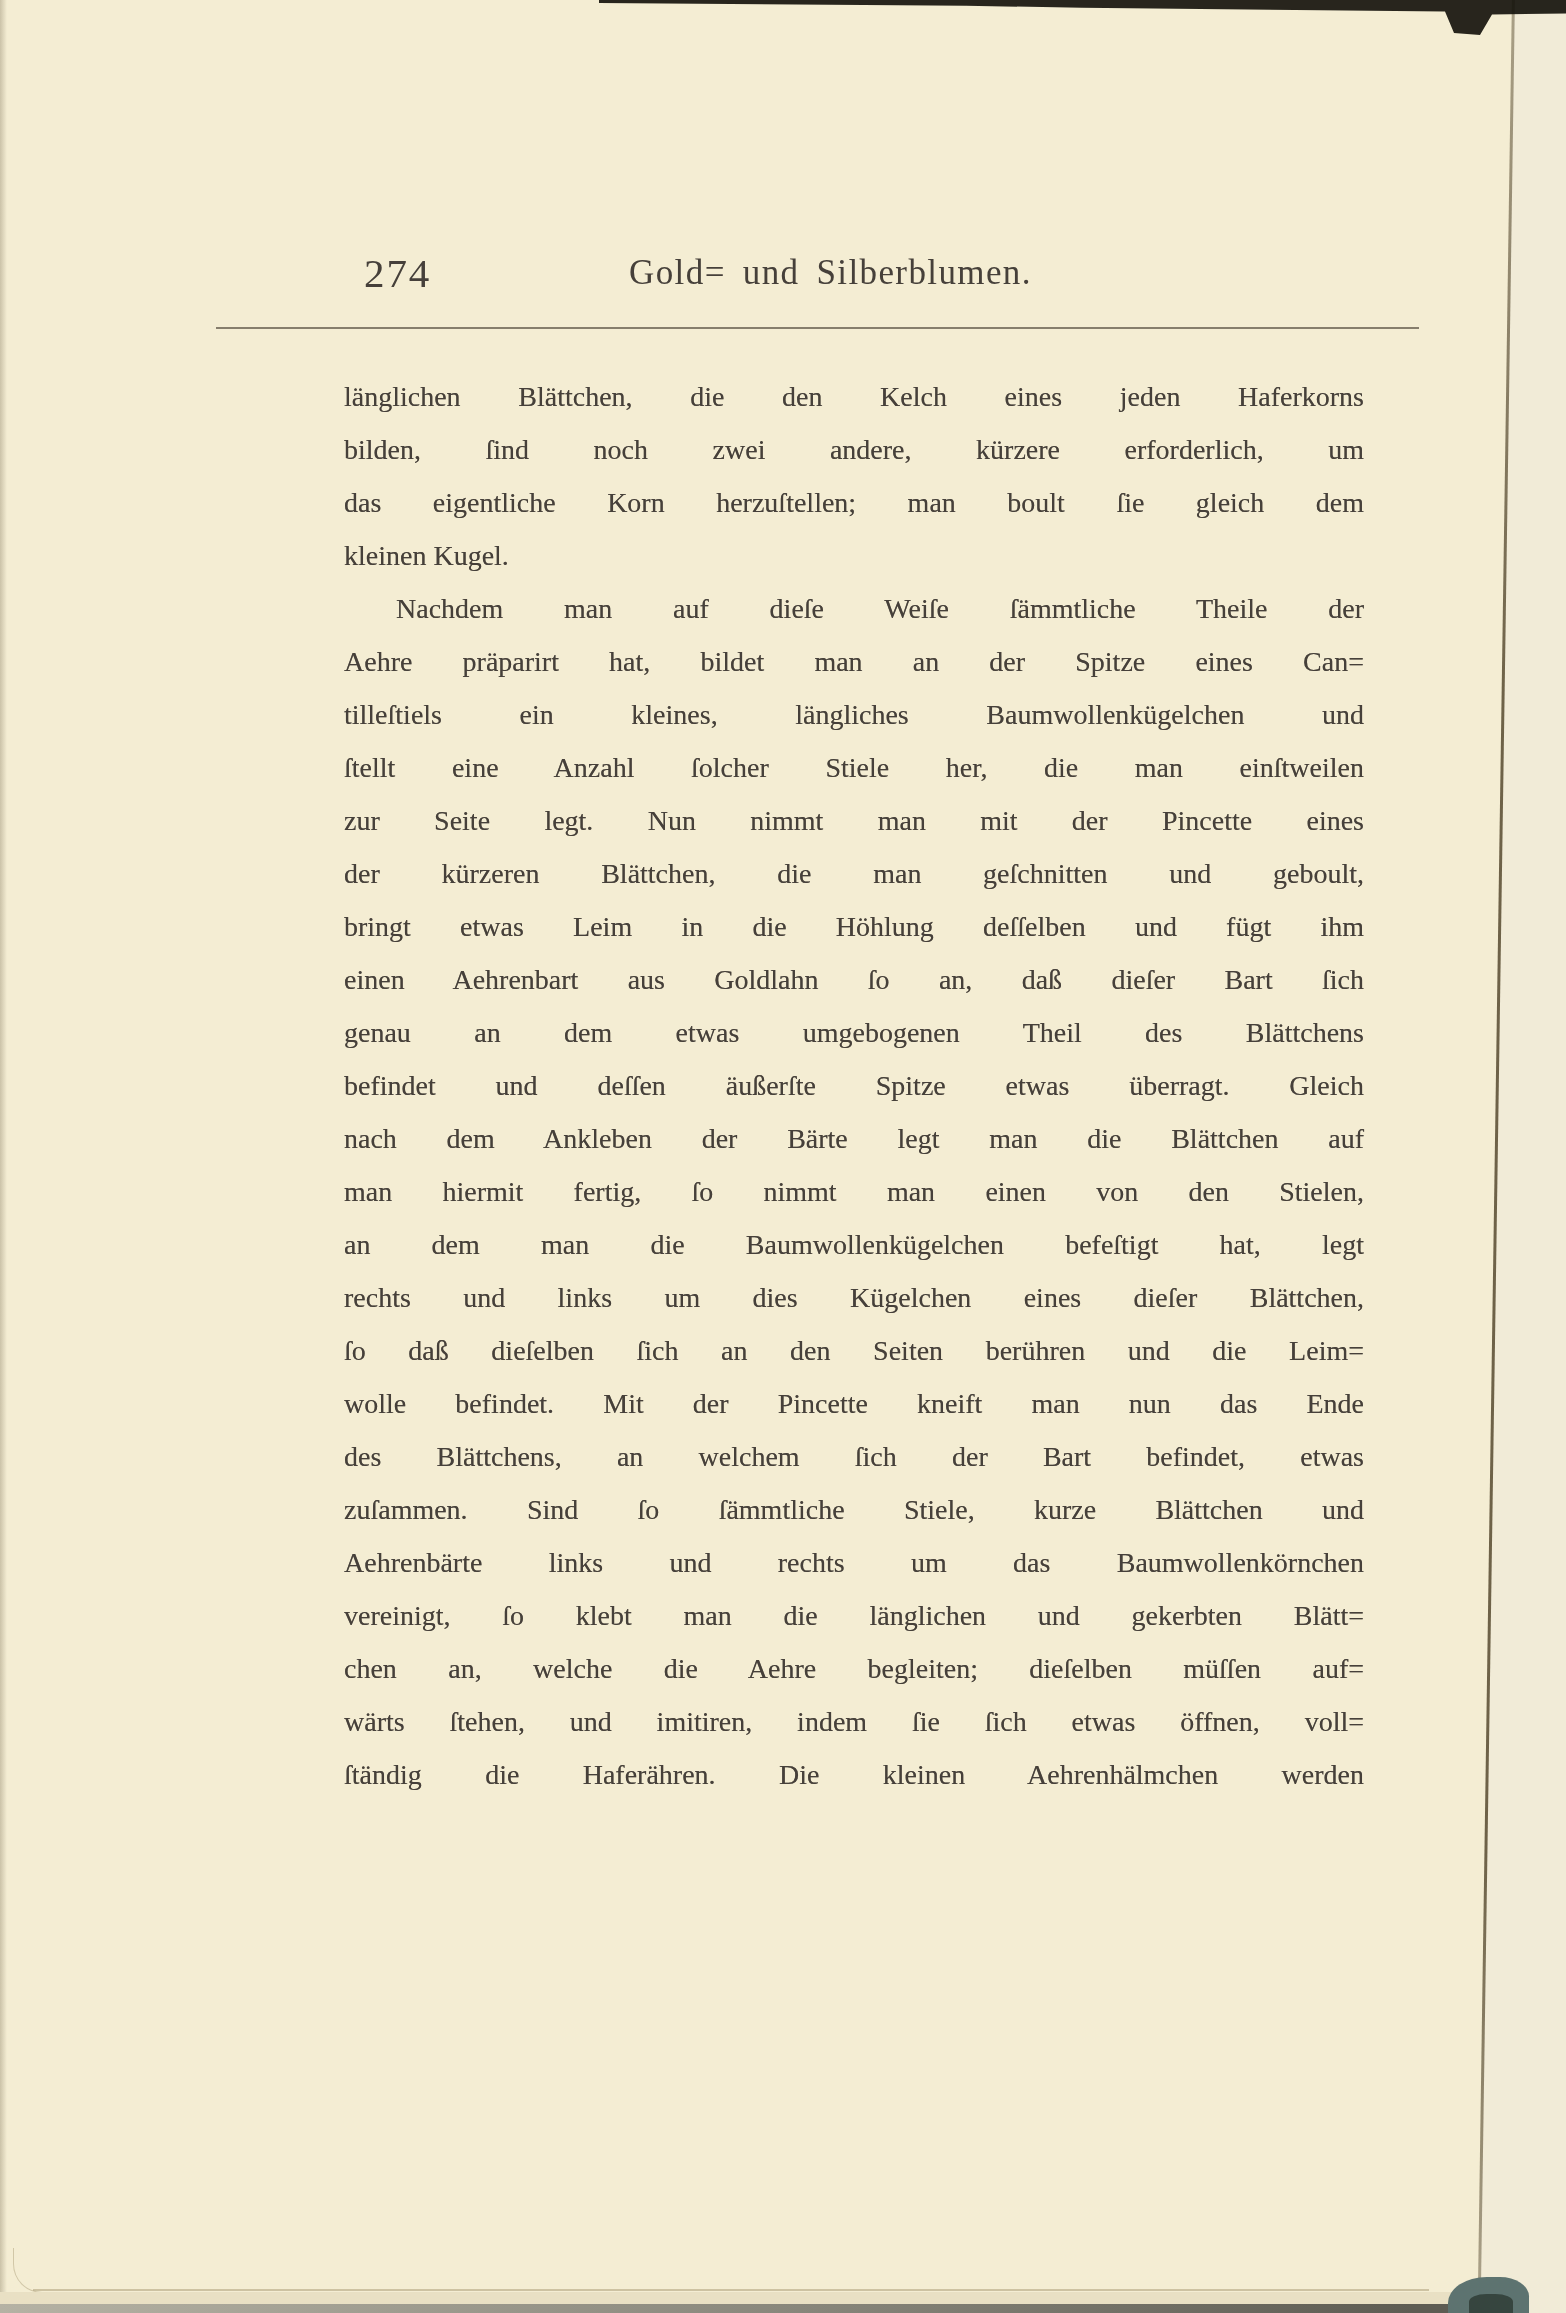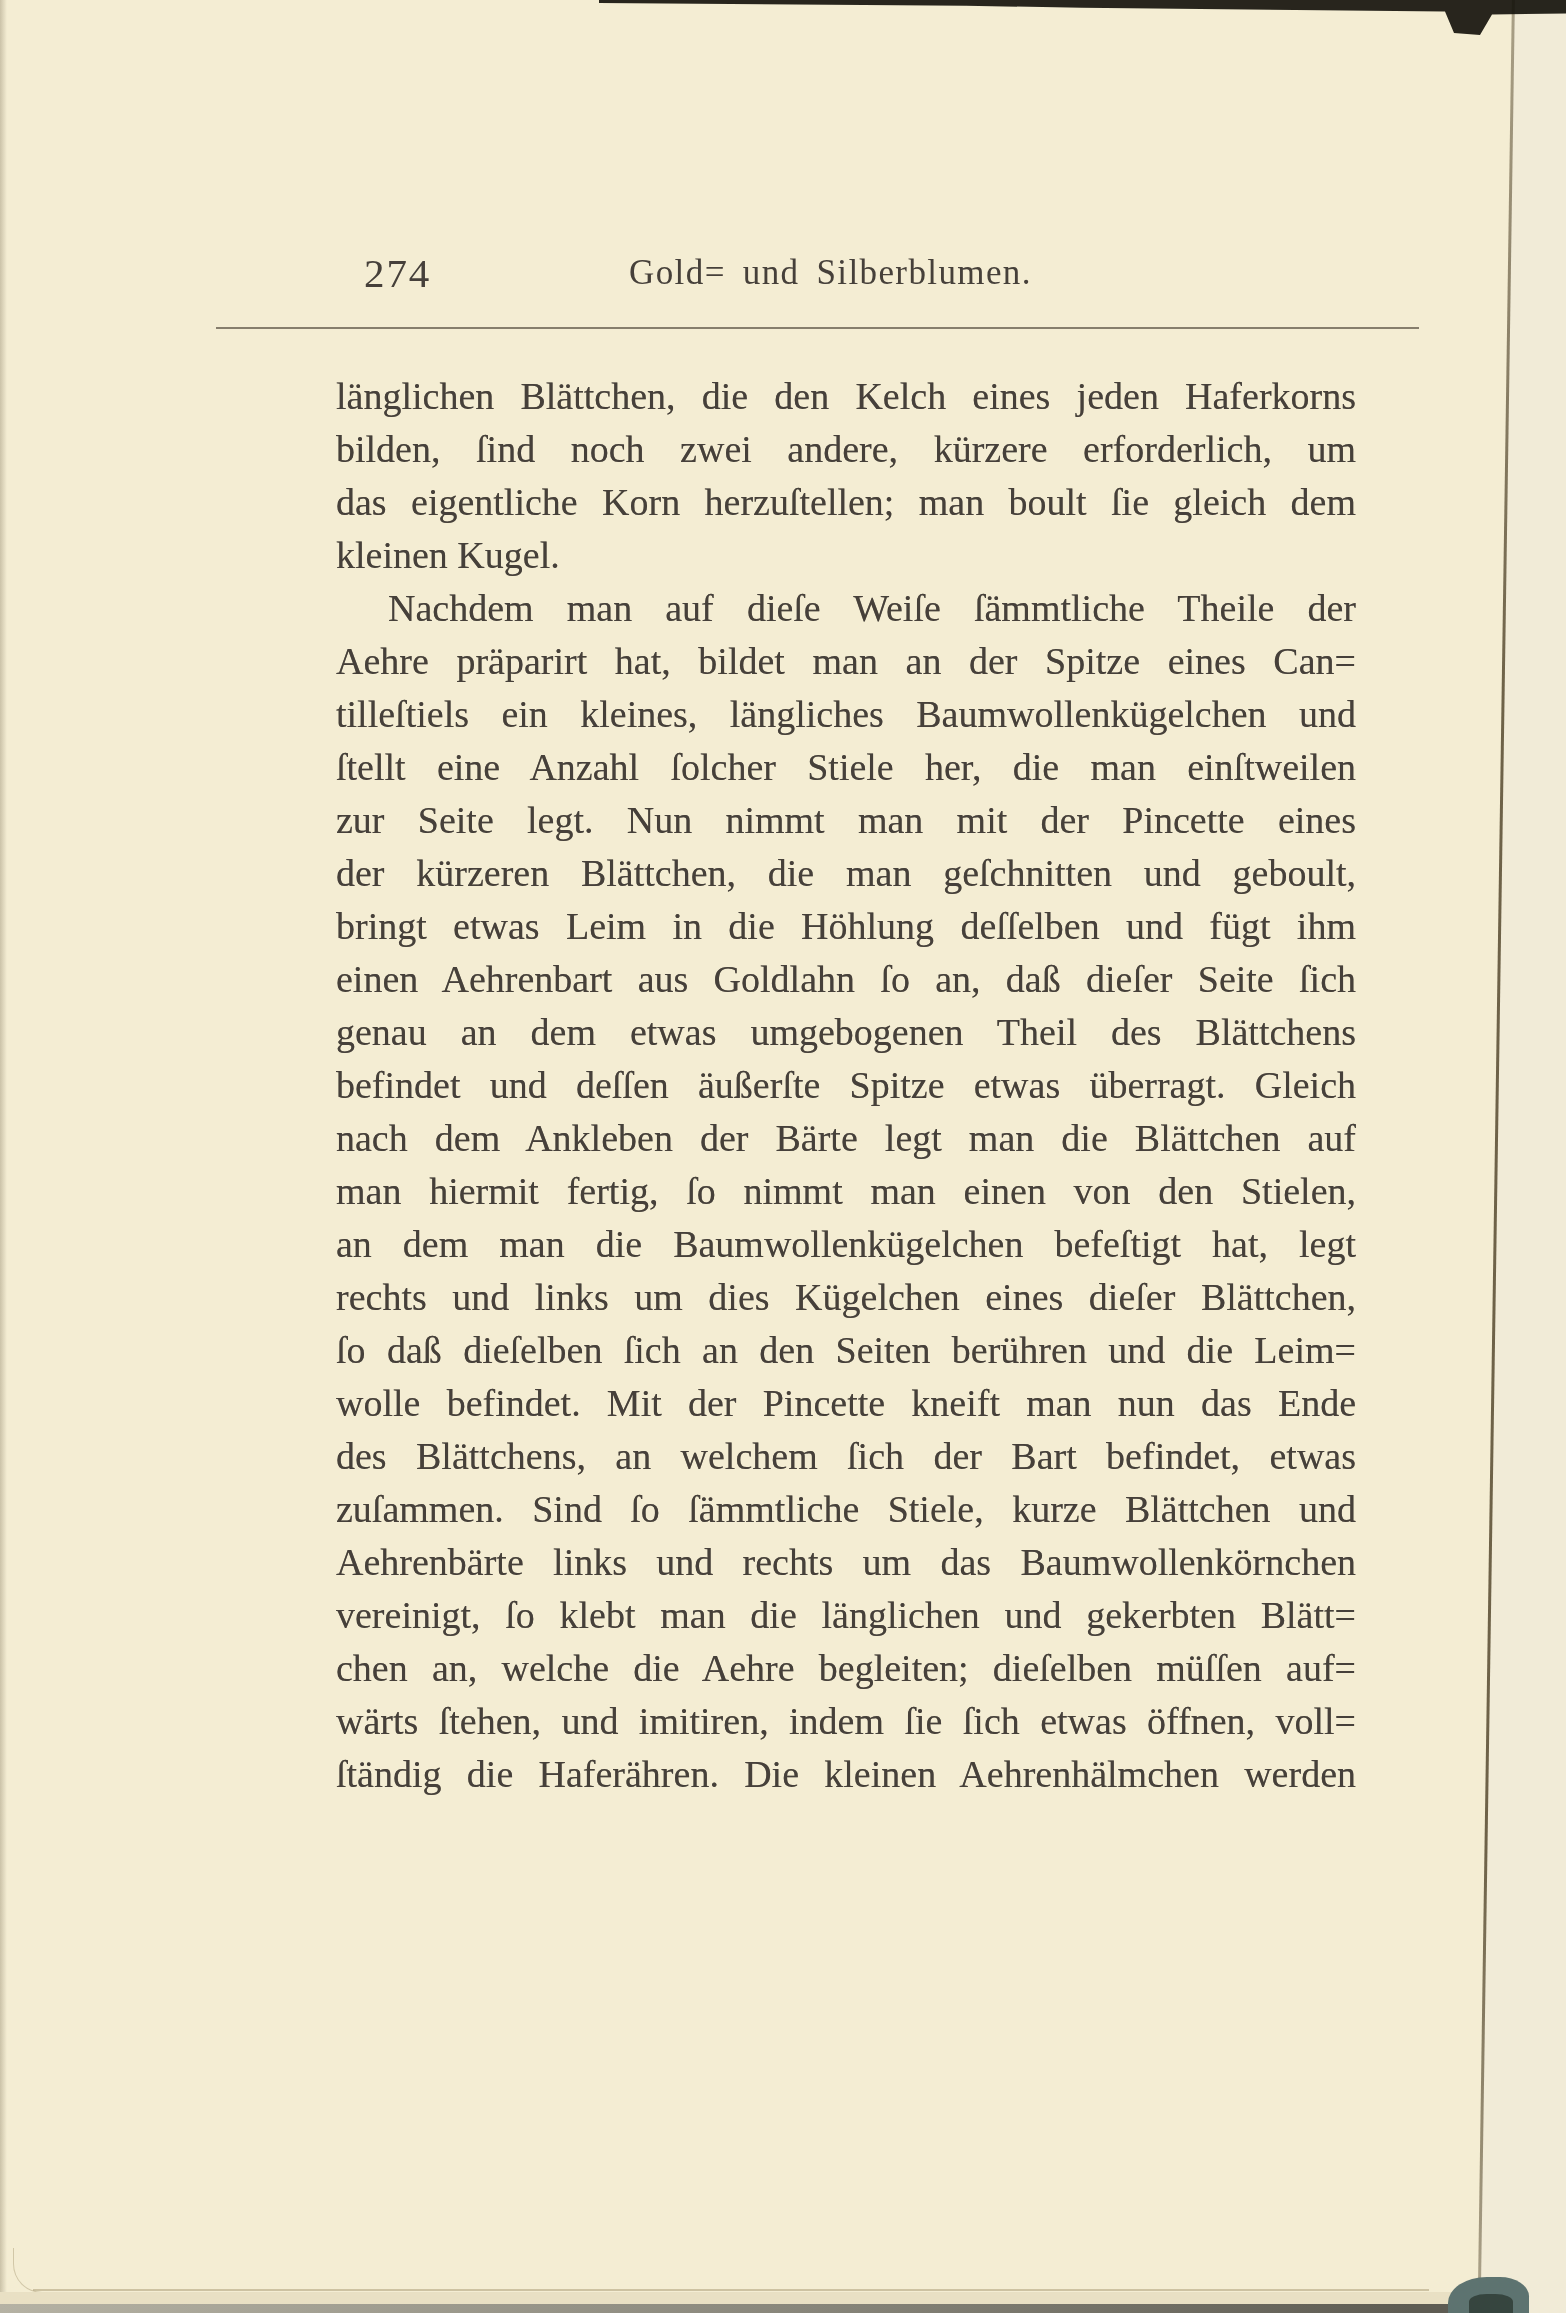--- a/index.html
+++ b/index.html
@@ -65,22 +65,22 @@
     text-align:center;font-size:35px;color:var(--ink);
     letter-spacing:1.4px;word-spacing:6.8px;
   }
   #header-rule{
     position:absolute;left:216px;top:327px;width:1203px;height:1.9px;
     background:var(--rule);opacity:.8;
   }
 
   
   #text-block{
-    position:absolute;left:336px;top:370px;width:1020px;
-    color:var(--ink);font-size:38px;line-height:53px;
+    position:absolute;left:344px;top:370px;width:1020px;
+    color:var(--ink);font-size:28px;line-height:53px;
   }
   .line{
     text-align:justify;text-align-last:justify;
     white-space:normal;
     text-shadow:0 0 0.6px rgba(62,56,48,.55);
   }
   .line.last{text-align-last:left;}
   .line.indent{text-indent:52px;}
 </style>
 </head>
@@ -102,21 +102,21 @@
       <div class="line">bilden, ſind noch zwei andere, kürzere erforderlich, um</div>
       <div class="line">das eigentliche Korn herzuſtellen; man boult ſie gleich dem</div>
       <div class="line last">kleinen Kugel.</div>
       <div class="line indent">Nachdem man auf dieſe Weiſe ſämmtliche Theile der</div>
       <div class="line">Aehre präparirt hat, bildet man an der Spitze eines Can=</div>
       <div class="line">tilleſtiels ein kleines, längliches Baumwollenkügelchen und</div>
       <div class="line">ſtellt eine Anzahl ſolcher Stiele her, die man einſtweilen</div>
       <div class="line">zur Seite legt. Nun nimmt man mit der Pincette eines</div>
       <div class="line">der kürzeren Blättchen, die man geſchnitten und geboult,</div>
       <div class="line">bringt etwas Leim in die Höhlung deſſelben und fügt ihm</div>
-      <div class="line">einen Aehrenbart aus Goldlahn ſo an, daß dieſer Seite ſich</div>
+      <div class="line">einen Aehrenbart aus Goldlahn ſo an, daß dieſer Bart ſich</div>
       <div class="line">genau an dem etwas umgebogenen Theil des Blättchens</div>
       <div class="line">befindet und deſſen äußerſte Spitze etwas überragt. Gleich</div>
       <div class="line">nach dem Ankleben der Bärte legt man die Blättchen auf</div>
       <div class="line">man hiermit fertig, ſo nimmt man einen von den Stielen,</div>
       <div class="line">an dem man die Baumwollenkügelchen befeſtigt hat, legt</div>
       <div class="line">rechts und links um dies Kügelchen eines dieſer Blättchen,</div>
       <div class="line">ſo daß dieſelben ſich an den Seiten berühren und die Leim=</div>
       <div class="line">wolle befindet. Mit der Pincette kneift man nun das Ende</div>
       <div class="line">des Blättchens, an welchem ſich der Bart befindet, etwas</div>
       <div class="line">zuſammen. Sind ſo ſämmtliche Stiele, kurze Blättchen und</div>

